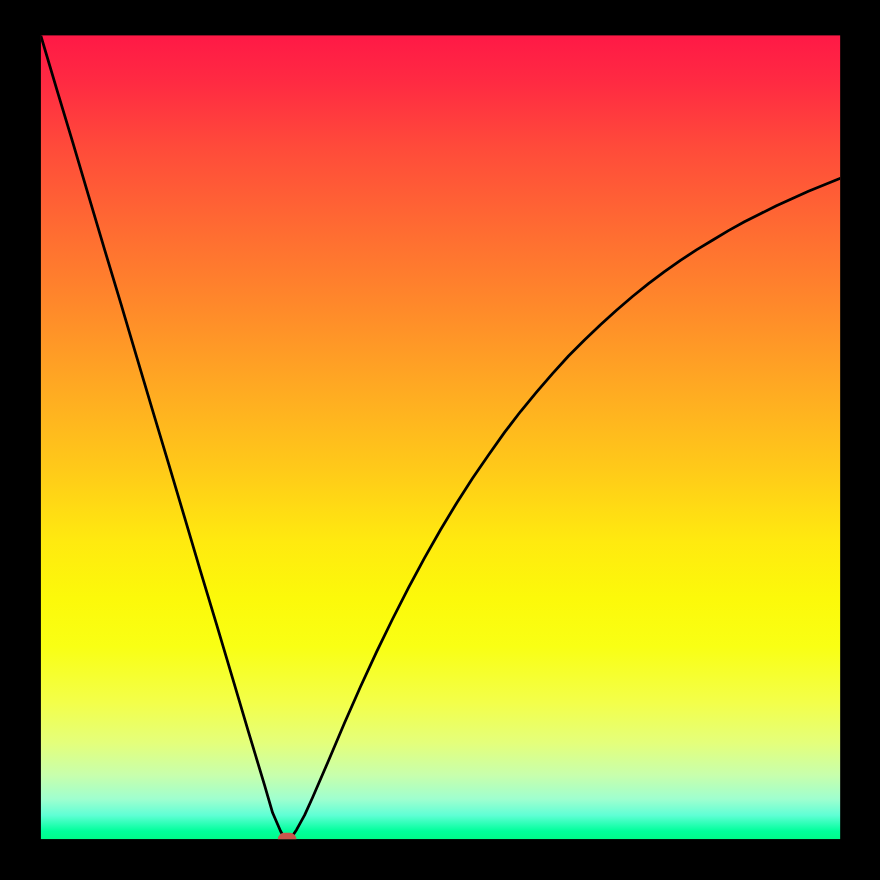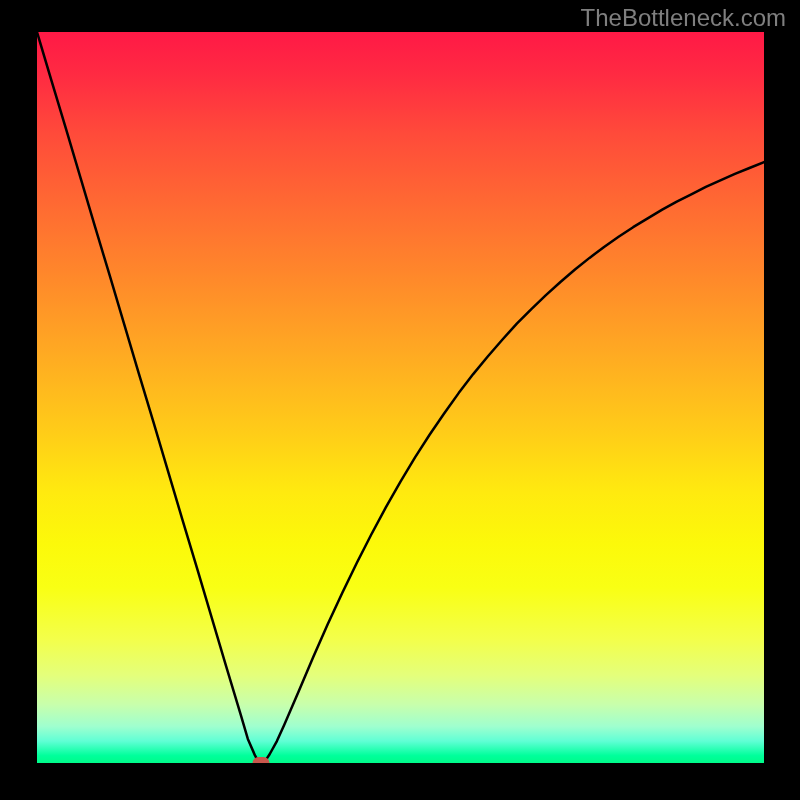--- a/index.html
+++ b/index.html
@@ -71,21 +71,20 @@
     background: #c9574c;
     border-radius: 6px;
     z-index: 11;
     transform: translate(-50%, -50%);
   }
 </style>
 </head>
 <body>
 
 <div class="container">
-  <div class="watermark">TheBottleneck.com</div>
   <div class="plot-area">
     <div class="gradient-bg"></div>
     <svg class="curve" viewBox="0 0 727 731" preserveAspectRatio="none">
       <path d="M0.00 0.00 L14.54 48.98 L29.08 97.22 L43.62 146.20 L58.16 195.18 L72.70 243.42 L87.24 292.40 L101.78 341.38 L116.32 389.62 L130.86 438.60 L145.40 487.58 L159.94 535.82 L174.48 584.80 L189.02 633.78 L203.56 682.02 L210.83 706.88 L218.10 723.69 L221.01 728.81 L223.92 731.00 L226.82 729.54 L229.73 726.61 L232.64 722.23 L239.91 709.07 L247.18 692.99 L261.72 659.36 L276.26 625.00 L290.80 592.11 L305.34 560.68 L319.88 530.71 L334.42 502.20 L348.96 475.15 L363.50 449.56 L378.04 425.44 L392.58 402.78 L407.12 381.58 L421.66 361.11 L436.20 342.11 L450.74 324.56 L465.28 307.75 L479.82 291.67 L494.36 277.05 L508.90 263.16 L523.44 250.00 L537.98 237.57 L552.52 225.88 L567.06 214.91 L581.60 204.68 L596.14 195.18 L610.68 186.40 L625.22 177.63 L639.76 169.59 L654.30 162.28 L668.84 154.97 L683.38 148.39 L697.92 141.81 L712.46 135.97 L727.00 130.12" fill="none" stroke="#000000" stroke-width="2.5" stroke-linejoin="round" stroke-linecap="round"></path>
     </svg>
     <div class="marker" style="left: 223.916px; top: 731px; background: rgb(201, 87, 76);"></div>
   </div>
 </div>
 
 </body></html>

